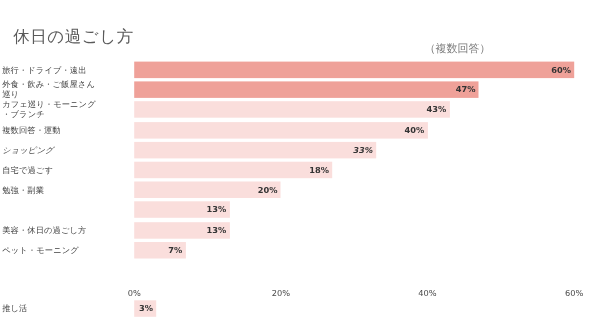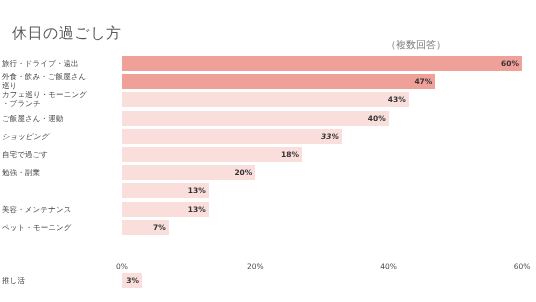--- a/index.html
+++ b/index.html
@@ -154,21 +154,21 @@
       </div>
       <div class="row" style="top: 36.4px;">
         <div class="cat-label two-line">カフェ巡り・モーニング
 ・ブランチ</div>
         <div class="bar-track">
           <div class="bar" style="width: 286.667px; background: rgb(250, 222, 220);"></div>
           <div class="bar-value" style="left: 283.667px;">43%</div>
         </div>
       </div>
       <div class="row" style="top: 54.6px;">
-        <div class="cat-label one-line">ご飯屋さん・運動</div>
+        <div class="cat-label one-line">複数回答・運動</div>
         <div class="bar-track">
           <div class="bar" style="width: 266.667px; background: rgb(250, 222, 220);"></div>
           <div class="bar-value" style="left: 263.667px;">40%</div>
         </div>
       </div>
       <div class="row" style="top: 72.8px; font-style: italic;">
         <div class="cat-label one-line">ショッピング</div>
         <div class="bar-track">
           <div class="bar" style="width: 220px; background: rgb(250, 222, 220);"></div>
           <div class="bar-value" style="left: 217px;">33%</div>
@@ -188,21 +188,21 @@
           <div class="bar-value" style="left: 130.333px;">20%</div>
         </div>
       </div>
       <div class="row" style="top: 127.4px;">
         <div class="bar-track">
           <div class="bar" style="width: 86.6667px; background: rgb(250, 222, 220);"></div>
           <div class="bar-value" style="left: 83.6667px;">13%</div>
         </div>
       </div>
       <div class="row" style="top: 145.6px;">
-        <div class="cat-label one-line">美容・メンテナンス</div>
+        <div class="cat-label one-line">美容・休日の過ごし方</div>
         <div class="bar-track">
           <div class="bar" style="width: 86.6667px; background: rgb(250, 222, 220);"></div>
           <div class="bar-value" style="left: 83.6667px;">13%</div>
         </div>
       </div>
       <div class="row" style="top: 163.8px;">
         <div class="cat-label one-line">ペット・モーニング</div>
         <div class="bar-track">
           <div class="bar" style="width: 46.6667px; background: rgb(250, 222, 220);"></div>
           <div class="bar-value" style="left: 43.6667px;">7%</div>

